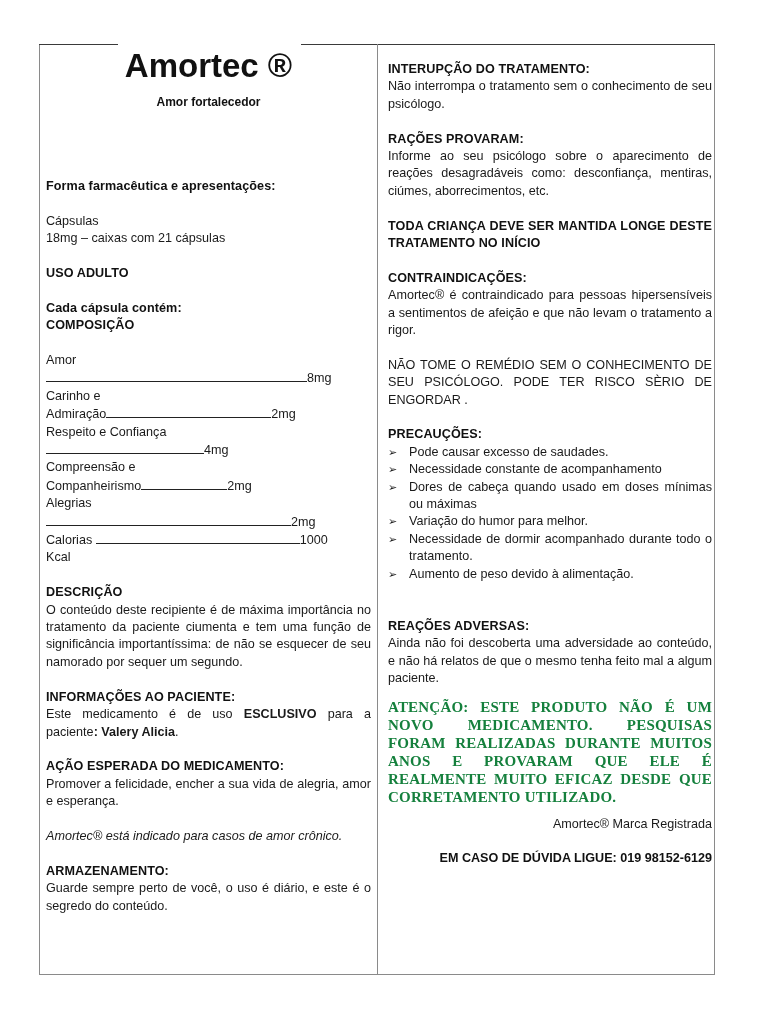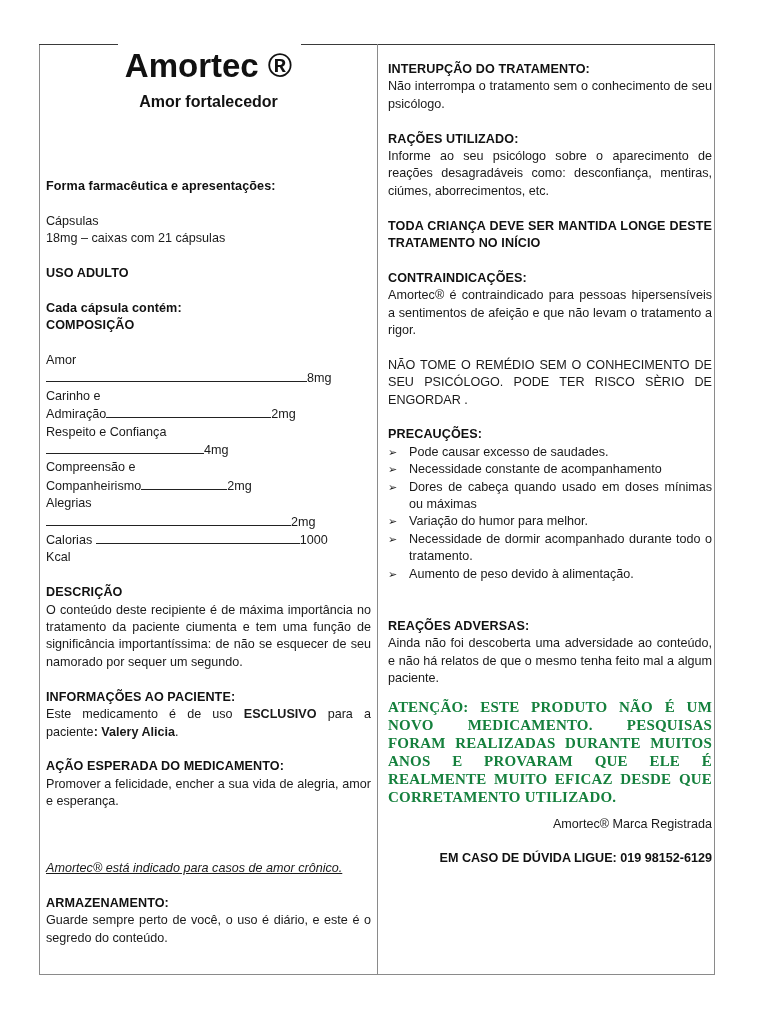--- a/index.html
+++ b/index.html
@@ -61,21 +61,21 @@
     text-align: center;
     font-weight: bold;
     font-size: 33px;
     line-height: 32px;
     margin: 6px 0 0 0;
     color: #111;
   }
   .subtitle {
     text-align: center;
     font-weight: bold;
-    font-size: 16px;
+    font-size: 12px;
     line-height: 20px;
     margin: 10px 0 0 0;
     color: #111;
   }
   .spacer-top { height: 66px; }
   .h {
     font-weight: bold;
     color: #111;
     letter-spacing: 0.1px;
   }
@@ -86,23 +86,21 @@
   .gap-sm { height: 10px; }
   .line { white-space: nowrap; }
   .uline {
     display: inline-block;
     border-bottom: 1px solid #222;
     height: 12px;
     vertical-align: baseline;
   }
   .italic-u {
     font-style: italic;
-    text-decoration: underline;
-    text-align: justify;
-    margin-top: 32px;
+    text-align: justify;
   }
   .bullets {
     list-style: none;
     margin: 0;
     padding: 0;
   }
   .bullets li {
     position: relative;
     padding-left: 21px;
     text-align: justify;
@@ -221,21 +219,21 @@
 <div class="col col-right">
   <div style="height:17px"></div>
 
   <section>
     <div class="h">INTERUPÇÃO DO TRATAMENTO:</div>
     <div class="p">Não interrompa o tratamento sem o conhecimento de seu psicólogo.</div>
   </section>
 
   <div class="gap"></div>
   <section>
-    <div class="h">RAÇÕES UTILIZADO:</div>
+    <div class="h">RAÇÕES PROVARAM:</div>
     <div class="p">Informe ao seu psicólogo sobre o aparecimento de reações desagradáveis como: desconfiança, mentiras, ciúmes, aborrecimentos, etc.</div>
   </section>
 
   <div class="gap"></div>
   <div class="h p">TODA CRIANÇA DEVE SER MANTIDA LONGE DESTE TRATAMENTO NO INÍCIO</div>
 
   <div class="gap"></div>
   <section>
     <div class="h">CONTRAINDICAÇÕES:</div>
     <div class="p">Amortec® é contraindicado para pessoas hipersensíveis a sentimentos de afeição e que não levam o tratamento a rigor.</div>

